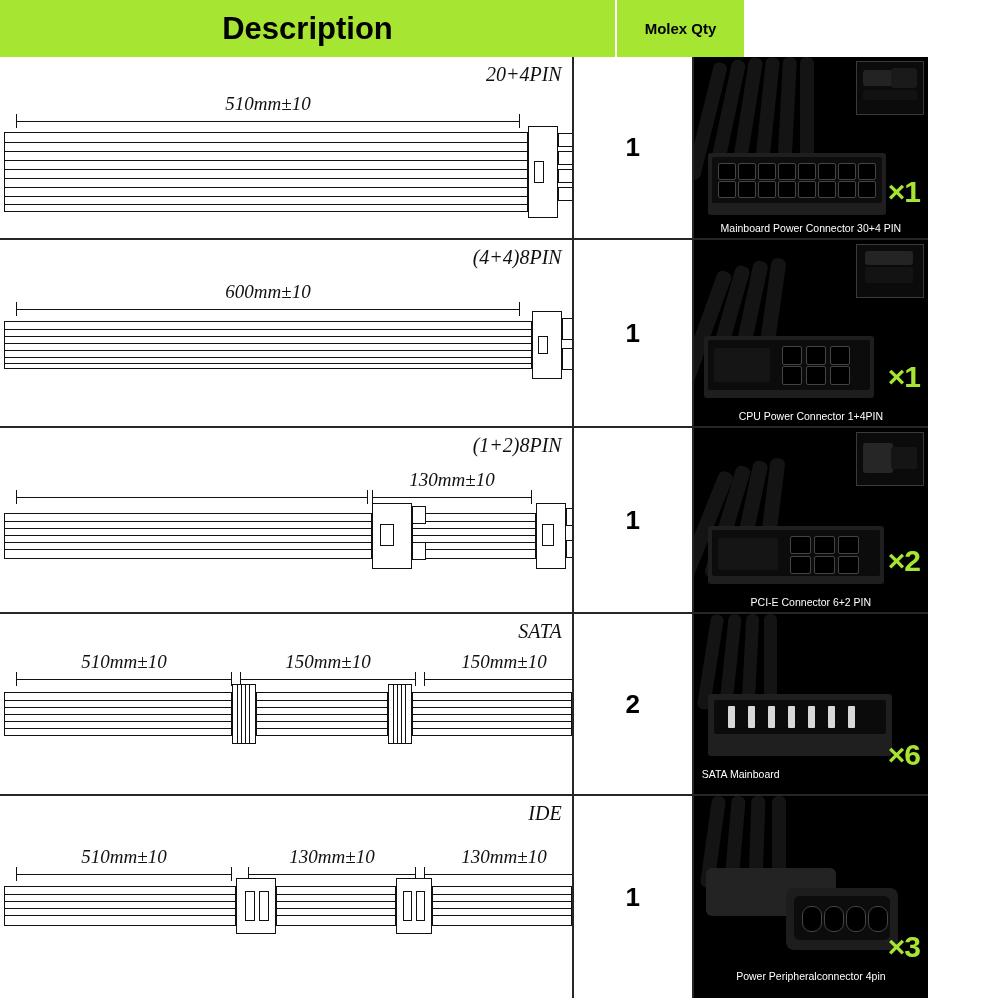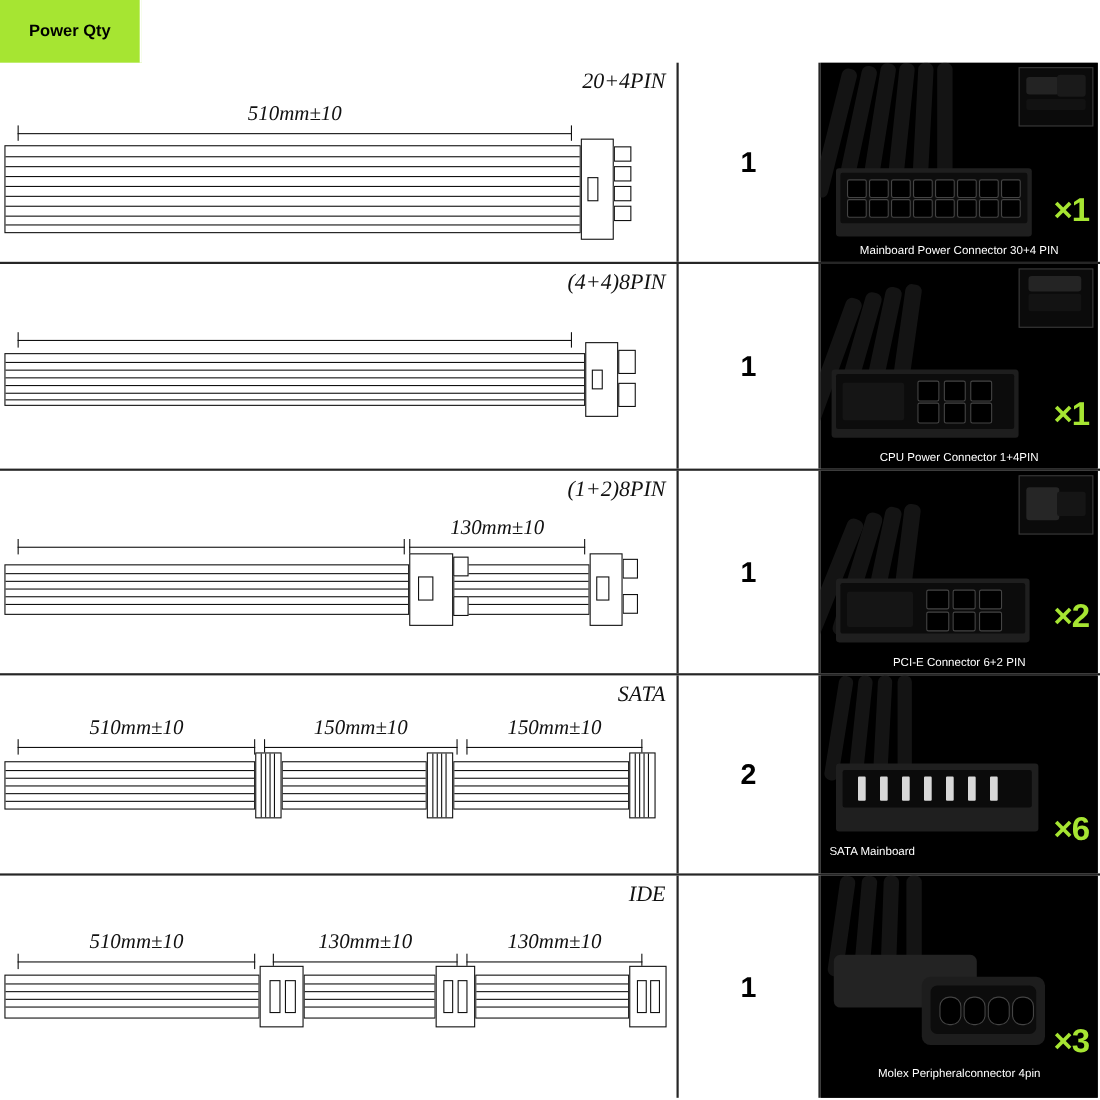--- a/index.html
+++ b/index.html
@@ -10,21 +10,21 @@
   .hdr{position:absolute;left:0;top:0;width:1000px;height:57px;display:flex;}
   .hdr-desc{width:617px;height:57px;background:#a6e532;display:flex;align-items:center;justify-content:center;
             font-size:31px;font-weight:bold;color:#000;box-sizing:border-box;border-right:2px solid #fff;}
   .hdr-qty{width:129px;height:57px;background:#a6e532;display:flex;align-items:center;justify-content:center;
            font-size:15px;font-weight:bold;color:#000;box-sizing:border-box;border-right:2px solid #fff;}
   .hdr-conn{width:254px;height:57px;background:#a6e532;display:flex;align-items:center;justify-content:center;
             font-size:15px;font-weight:bold;color:#000;box-sizing:border-box;}
 
   
   .rows{position:absolute;left:0;top:57px;width:1000px;height:943px;}
-  .row{position:relative;width:1000px;box-sizing:border-box;border-bottom:2px solid #262626;display:flex;}
+  .row{position:relative;width:928px;box-sizing:border-box;border-bottom:2px solid #262626;display:flex;}
   .row:last-child{border-bottom:none;}
   .cell-desc{position:relative;width:617px;box-sizing:border-box;border-right:2px solid #262626;overflow:hidden;}
   .cell-qty{position:relative;width:129px;box-sizing:border-box;border-right:2px solid #262626;
             display:flex;align-items:center;justify-content:center;font-size:26px;font-weight:bold;color:#000;}
   .cell-conn{position:relative;width:252px;box-sizing:border-box;background:#000;overflow:hidden;}
 
   .title{position:absolute;right:10px;top:6px;font-size:20px;font-style:italic;color:#111;
          font-family:"Liberation Serif",serif;}
 
   
@@ -56,21 +56,22 @@
   .wire{position:absolute;background:#141414;border-radius:6px;}
   .hole{position:absolute;background:#000;border:1px solid #444;border-radius:2px;}
   .holeLight{position:absolute;background:#d8d8d8;border-radius:1px;}
 </style>
 </head>
 <body>
 
 <div class="sheet">
 
   <div class="hdr">
-    <div class="hdr-qty">Power Qty</div>
+    <div class="hdr-desc">Description</div>
+    <div class="hdr-qty">Molex Qty</div>
   </div>
 
   <div class="rows">
 
     <div class="row" style="height:183px">
       <div class="cell-desc">
         <div class="title">20+4PIN</div>
 
         <div class="dim" style="left:16px;top:57px;width:504px">
           <div class="tl"></div>
@@ -142,20 +143,21 @@
 
     <div class="row" style="height:188px">
       <div class="cell-desc">
         <div class="title">(4+4)8PIN</div>
 
         <div class="dim" style="left:16px;top:62px;width:504px">
           <div class="tl"></div>
             <div class="bar"></div>
             <div class="tr"></div>
         </div>
+        <div class="dimlabel" style="left:16px;top:41px;width:504px">600mm±10</div>
 
         <div class="ribbon" style="left:4px;top:81px;width:528px;height:48px">
           <i style="top:7px"></i>
             <i style="top:14px"></i>
             <i style="top:21px"></i>
           <i style="top:28px"></i>
             <i style="top:35px"></i>
             <i style="top:41px"></i>
         </div>
 
@@ -419,19 +421,19 @@
           <div class="wire" style="left:56px;top:0px;width:14px;height:88px;transform:rotate(2deg)"></div>
           <div class="wire" style="left:78px;top:0px;width:14px;height:86px"></div>
           <div class="sh" style="left:12px;top:72px;width:130px;height:48px;background:#232323;border-radius:6px"></div>
           <div class="sh" style="left:92px;top:92px;width:112px;height:62px;background:#1d1d1d;border-radius:8px"></div>
           <div class="sh2" style="left:100px;top:100px;width:96px;height:44px;background:#0c0c0c;border-radius:6px"></div>
           <div class="hole" style="left:108px;top:110px;width:18px;height:24px;border-radius:9px"></div>
           <div class="hole" style="left:130px;top:110px;width:18px;height:24px;border-radius:9px"></div>
           <div class="hole" style="left:152px;top:110px;width:18px;height:24px;border-radius:9px"></div>
           <div class="hole" style="left:174px;top:110px;width:18px;height:24px;border-radius:9px"></div>
           <div class="mult" style="top:134px">×3</div>
-          <div class="capt" style="bottom:16px">Molex Peripheralconnector 4pin</div>
+          <div class="capt" style="bottom:16px">Power Peripheralconnector 4pin</div>
         </div>
       </div>
     </div>
 
   </div>
 </div>
 
 </body></html>

